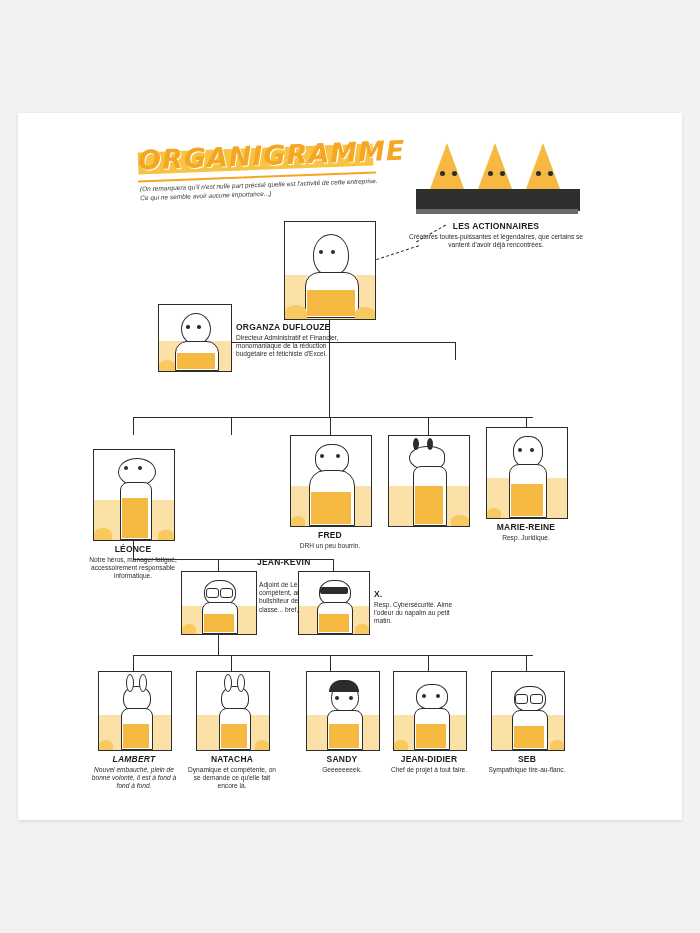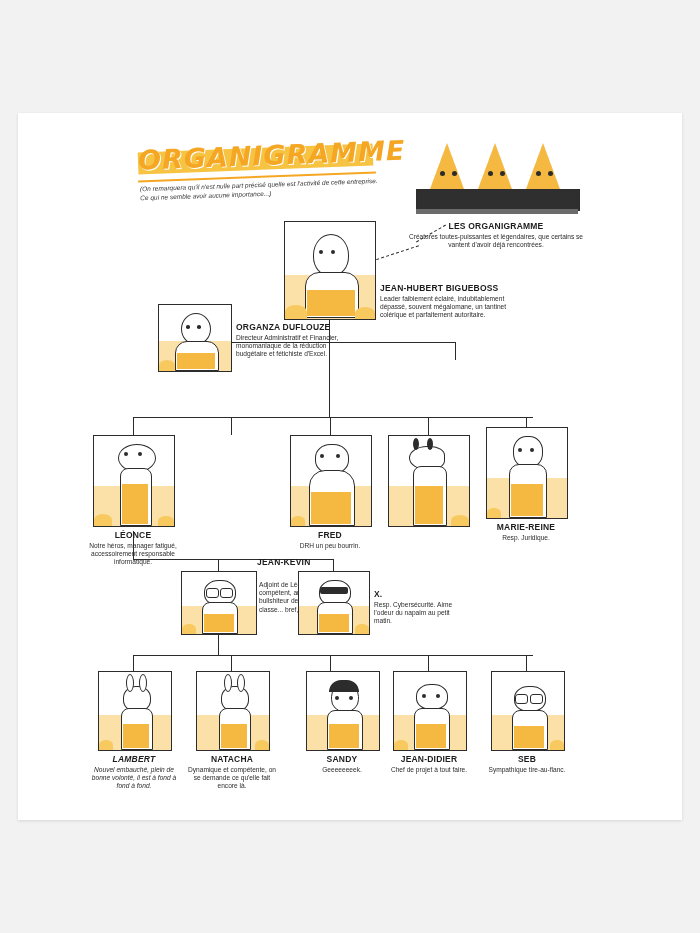--- a/index.html
+++ b/index.html
@@ -122,62 +122,58 @@
         <div style="position:absolute;left:34px;top:30px;width:5px;height:5px;background:#2c2c2c;border-radius:50%;"></div>
         <div style="position:absolute;left:46px;top:30px;width:5px;height:5px;background:#2c2c2c;border-radius:50%;"></div>
         <div style="position:absolute;left:82px;top:30px;width:5px;height:5px;background:#2c2c2c;border-radius:50%;"></div>
         <div style="position:absolute;left:94px;top:30px;width:5px;height:5px;background:#2c2c2c;border-radius:50%;"></div>
         <div style="position:absolute;left:130px;top:30px;width:5px;height:5px;background:#2c2c2c;border-radius:50%;"></div>
         <div style="position:absolute;left:142px;top:30px;width:5px;height:5px;background:#2c2c2c;border-radius:50%;"></div>
         <div class="sh-board" style="left:10px;top:48px;width:162px;height:20px;border:1.2px solid #2c2c2c;"></div>
         <div style="position:absolute;left:10px;top:68px;width:162px;height:5px;background:#6b6b6b;"></div>
       </div>
       <div style="margin-top:2px;" class="below">
-        <div class="nm">LES ORGANIGRAMME</div>
+        <div class="nm">LES ACTIONNAIRES</div>
         <div class="ds" style="margin-top:2px;">Créatures toutes-puissantes et légendaires, que certains se vantent d'avoir déjà rencontrées.</div>
       </div>
     </div>
 
     <div class="node" style="left:266px;top:108px;">
       <div class="frame" style="width:90px;height:97px;">
         <div class="sky"></div>
           <div class="ground"></div>
         <div class="head" style="left:28px;top:12px;width:34px;height:40px;border-radius:50% 50% 45% 45%;"></div>
         <div style="position:absolute;left:34px;top:28px;width:4px;height:4px;background:#2c2c2c;border-radius:50%;"></div>
         <div style="position:absolute;left:46px;top:28px;width:4px;height:4px;background:#2c2c2c;border-radius:50%;"></div>
         <div class="body" style="left:20px;top:50px;width:52px;height:44px;border-radius:14px 14px 0 0;"></div>
         <div class="shirt" style="left:22px;top:68px;width:48px;height:26px;"></div>
         <div class="bush" style="left:0;bottom:0;width:22px;height:14px;"></div>
         <div class="bush" style="right:0;bottom:0;width:20px;height:12px;"></div>
       </div>
-      <div class="side" style="position:absolute;left:96px;top:62px;width:140px;">
-        <div class="nm">JEAN-HUBERT BIGUEBOSS</div>
-        <div class="ds" style="margin-top:2px;">Leader faiblement éclairé, indubitablement dépassé, souvent mégalomane, un tantinet colérique et parfaitement autoritaire.</div>
-      </div>
     </div>
 
     <div class="node" style="left:140px;top:191px;">
       <div class="frame" style="width:72px;height:66px;">
         <div class="sky"></div>
           <div class="ground"></div>
         <div class="head" style="left:22px;top:8px;width:28px;height:30px;border-radius:50%;"></div>
         <div style="position:absolute;left:27px;top:20px;width:3.5px;height:3.5px;background:#2c2c2c;border-radius:50%;"></div>
         <div style="position:absolute;left:38px;top:20px;width:3.5px;height:3.5px;background:#2c2c2c;border-radius:50%;"></div>
         <div class="body" style="left:16px;top:36px;width:42px;height:28px;border-radius:12px 12px 0 0;"></div>
         <div class="shirt" style="left:18px;top:48px;width:38px;height:16px;"></div>
         <div class="bush" style="left:0;bottom:0;width:16px;height:11px;"></div>
       </div>
       <div class="side" style="position:absolute;left:78px;top:18px;width:118px;">
         <div class="nm">ORGANZA DUFLOUZE</div>
         <div class="ds" style="margin-top:2px;">Directeur Administratif et Financier, monomaniaque de la réduction budgétaire et fétichiste d'Excel.</div>
       </div>
     </div>
 
 
-    <div class="node" style="left:75px;top:322px;width:82px;">
+    <div class="node" style="left:75px;top:336px;width:82px;">
       <div class="frame" style="width:80px;height:90px;">
         <div class="sky"></div>
           <div class="ground"></div>
         <div class="head" style="left:24px;top:8px;width:36px;height:26px;border-radius:50%;"></div>
         <div style="position:absolute;left:30px;top:16px;width:4px;height:4px;background:#2c2c2c;border-radius:50%;"></div>
         <div style="position:absolute;left:44px;top:16px;width:4px;height:4px;background:#2c2c2c;border-radius:50%;"></div>
         <div class="body" style="left:26px;top:32px;width:30px;height:56px;border-radius:8px 8px 0 0;"></div>
         <div class="shirt" style="left:28px;top:48px;width:26px;height:40px;"></div>
         <div class="bush" style="left:0;bottom:0;width:18px;height:12px;"></div>
         <div class="bush" style="right:0;bottom:0;width:16px;height:10px;"></div>

